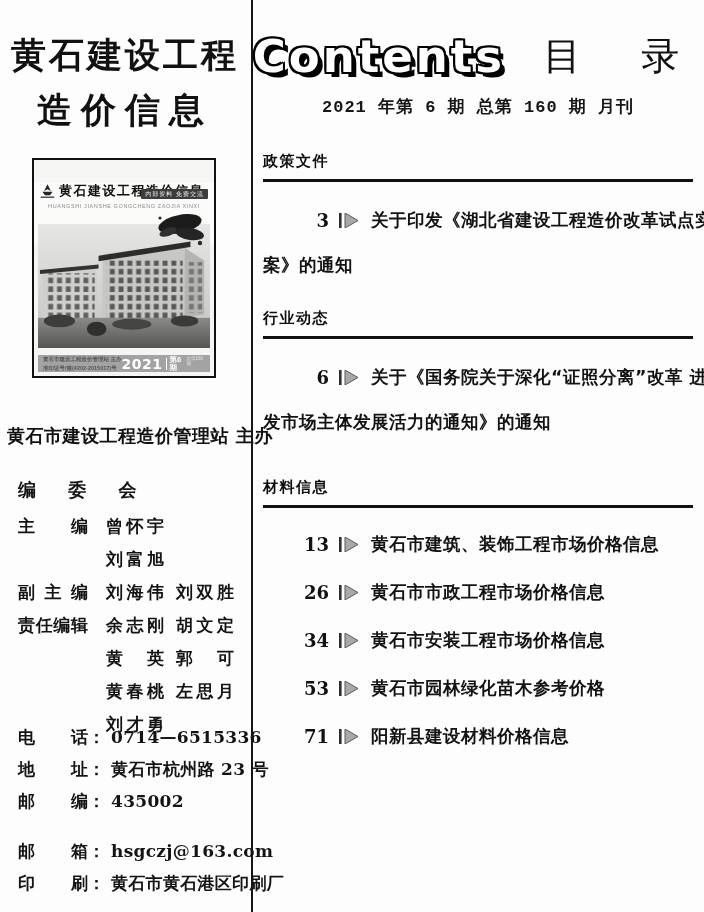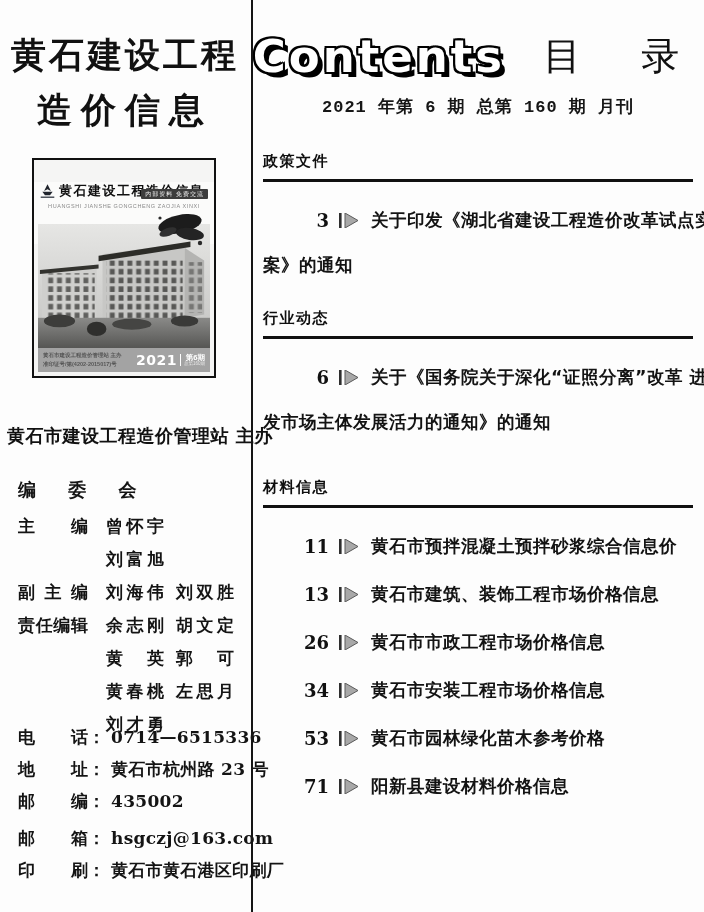--- a/index.html
+++ b/index.html
@@ -42,47 +42,47 @@
     font-family:"DejaVu Serif", serif; letter-spacing:1.5px;
   }
   .cover-pinyin {
     margin-top:3px; text-align:center; font-size:5.5px; color:#8a8a8a;
     letter-spacing:0.6px; white-space:nowrap;
   }
   .cover-photo { position:absolute; left:4px; right:4px; top:64px; bottom:28px; }
   .cover-photo svg { width:100%; height:100%; display:block; }
   .cover-splash { position:absolute; right:6px; top:48px; width:58px; height:44px; }
   .cover-foot {
-    position:absolute; left:4px; right:4px; bottom:4px; height:24px;
+    position:absolute; left:4px; right:4px; bottom:4px; height:17px;
     background:#a3a3a3; display:flex; align-items:center; justify-content:space-between;
     padding:0 5px;
   }
   .foot-left { font-size:5.5px; line-height:1.6; color:#565656; font-weight:bold; white-space:nowrap; }
   .foot-right { display:flex; align-items:center; color:#ffffff; }
   .foot-year { font-size:14px; font-weight:bold; letter-spacing:0.5px; font-family:"DejaVu Sans", sans-serif; }
   .foot-sep { width:1px; height:12px; background:#ffffff; margin:0 3px; }
-  .foot-issue { display:flex; flex-direction:column; line-height:1;text-align:right; }
+  .foot-issue { display:flex; flex-direction:row; line-height:1; }
   .foot-issue .fi { font-size:7.5px; font-weight:bold; }
   .foot-issue .fs { font-size:4.5px; margin-top:1px; color:#e6e6e6; }
 
   .publisher {
     position:absolute; left:7px; top:424px; width:240px;
     font-size:18px; font-weight:bold; font-family:"DejaVu Serif", serif;
     letter-spacing:0.5px; white-space:nowrap; color:#111;
   }
 
   .edboard { position:absolute; left:18px; top:478px; font-family:"DejaVu Serif", serif; font-weight:bold; color:#141414; }
   .board-title { font-size:18px; letter-spacing:13px; margin-bottom:13px; white-space:nowrap; }
   .ed-row { display:flex; margin-bottom:10px; font-size:17px; }
   .ed-label { width:70px; flex:none; text-align:justify; text-align-last:justify; margin-right:18px; }
   .ed-name  { width:58px; flex:none; text-align:justify; text-align-last:justify; margin-right:12px; white-space:nowrap; }
 
   .contact { position:absolute; left:18px; top:726px; font-family:"DejaVu Serif", serif; font-weight:bold; color:#141414; }
   .c-row { display:flex; margin-bottom:9px; font-size:17px; align-items:baseline; }
-  .c-row.gap-top { margin-top:14px; }
+  .c-row.gap-top { margin-top:27px; }
   .c-label { width:70px; flex:none; text-align:justify; text-align-last:justify; }
   .c-colon { margin-right:6px; }
   .c-value { white-space:nowrap; letter-spacing:0.3px; }
 
   
   .right-col { position:absolute; left:263px; top:0; width:430px; }
 
   .contents-hd { display:flex; align-items:center; justify-content:center; margin-top:30px; }
   .c-en {
     font-family:"DejaVu Sans", sans-serif;
@@ -314,30 +314,20 @@
             <rect x="1" y="0" width="2.6" height="15" fill="#2e2e2e"></rect>
             <path d="M7 0 L20 7.5 L7 15 Z" fill="#a8a8a8" stroke="#5a5a5a" stroke-width="1"></path>
           </svg>
         <span class="toc-text">关于《国务院关于深化“证照分离”改革 进一步激</span>
       </div>
       <div class="toc-l2">发市场主体发展活力的通知》的通知</div>
     </div>
 
     <div class="section-hd hd-3">材料信息</div>
 
-    <div class="toc-item mt-lg">
-      <div class="toc-l1">
-        <span class="toc-num">11</span>
-        <svg class="mk" viewBox="0 0 22 15">
-            <rect x="1" y="0" width="2.6" height="15" fill="#2e2e2e"></rect>
-            <path d="M7 0 L20 7.5 L7 15 Z" fill="#a8a8a8" stroke="#5a5a5a" stroke-width="1"></path>
-          </svg>
-        <span class="toc-text">黄石市预拌混凝土预拌砂浆综合信息价</span>
-      </div>
-    </div>
     <div class="toc-item">
       <div class="toc-l1">
         <span class="toc-num">13</span>
         <svg class="mk" viewBox="0 0 22 15">
             <rect x="1" y="0" width="2.6" height="15" fill="#2e2e2e"></rect>
             <path d="M7 0 L20 7.5 L7 15 Z" fill="#a8a8a8" stroke="#5a5a5a" stroke-width="1"></path>
           </svg>
         <span class="toc-text">黄石市建筑、装饰工程市场价格信息</span>
       </div>
     </div>

